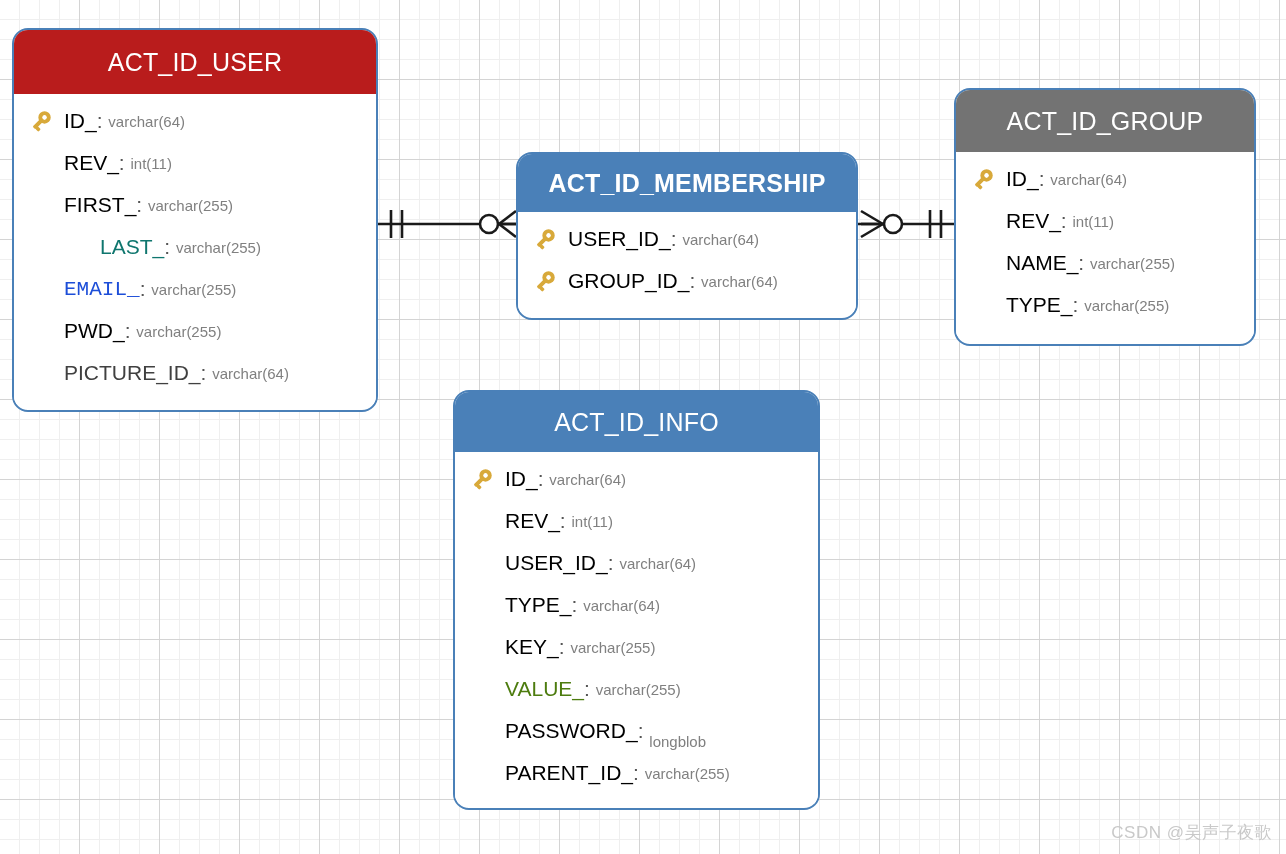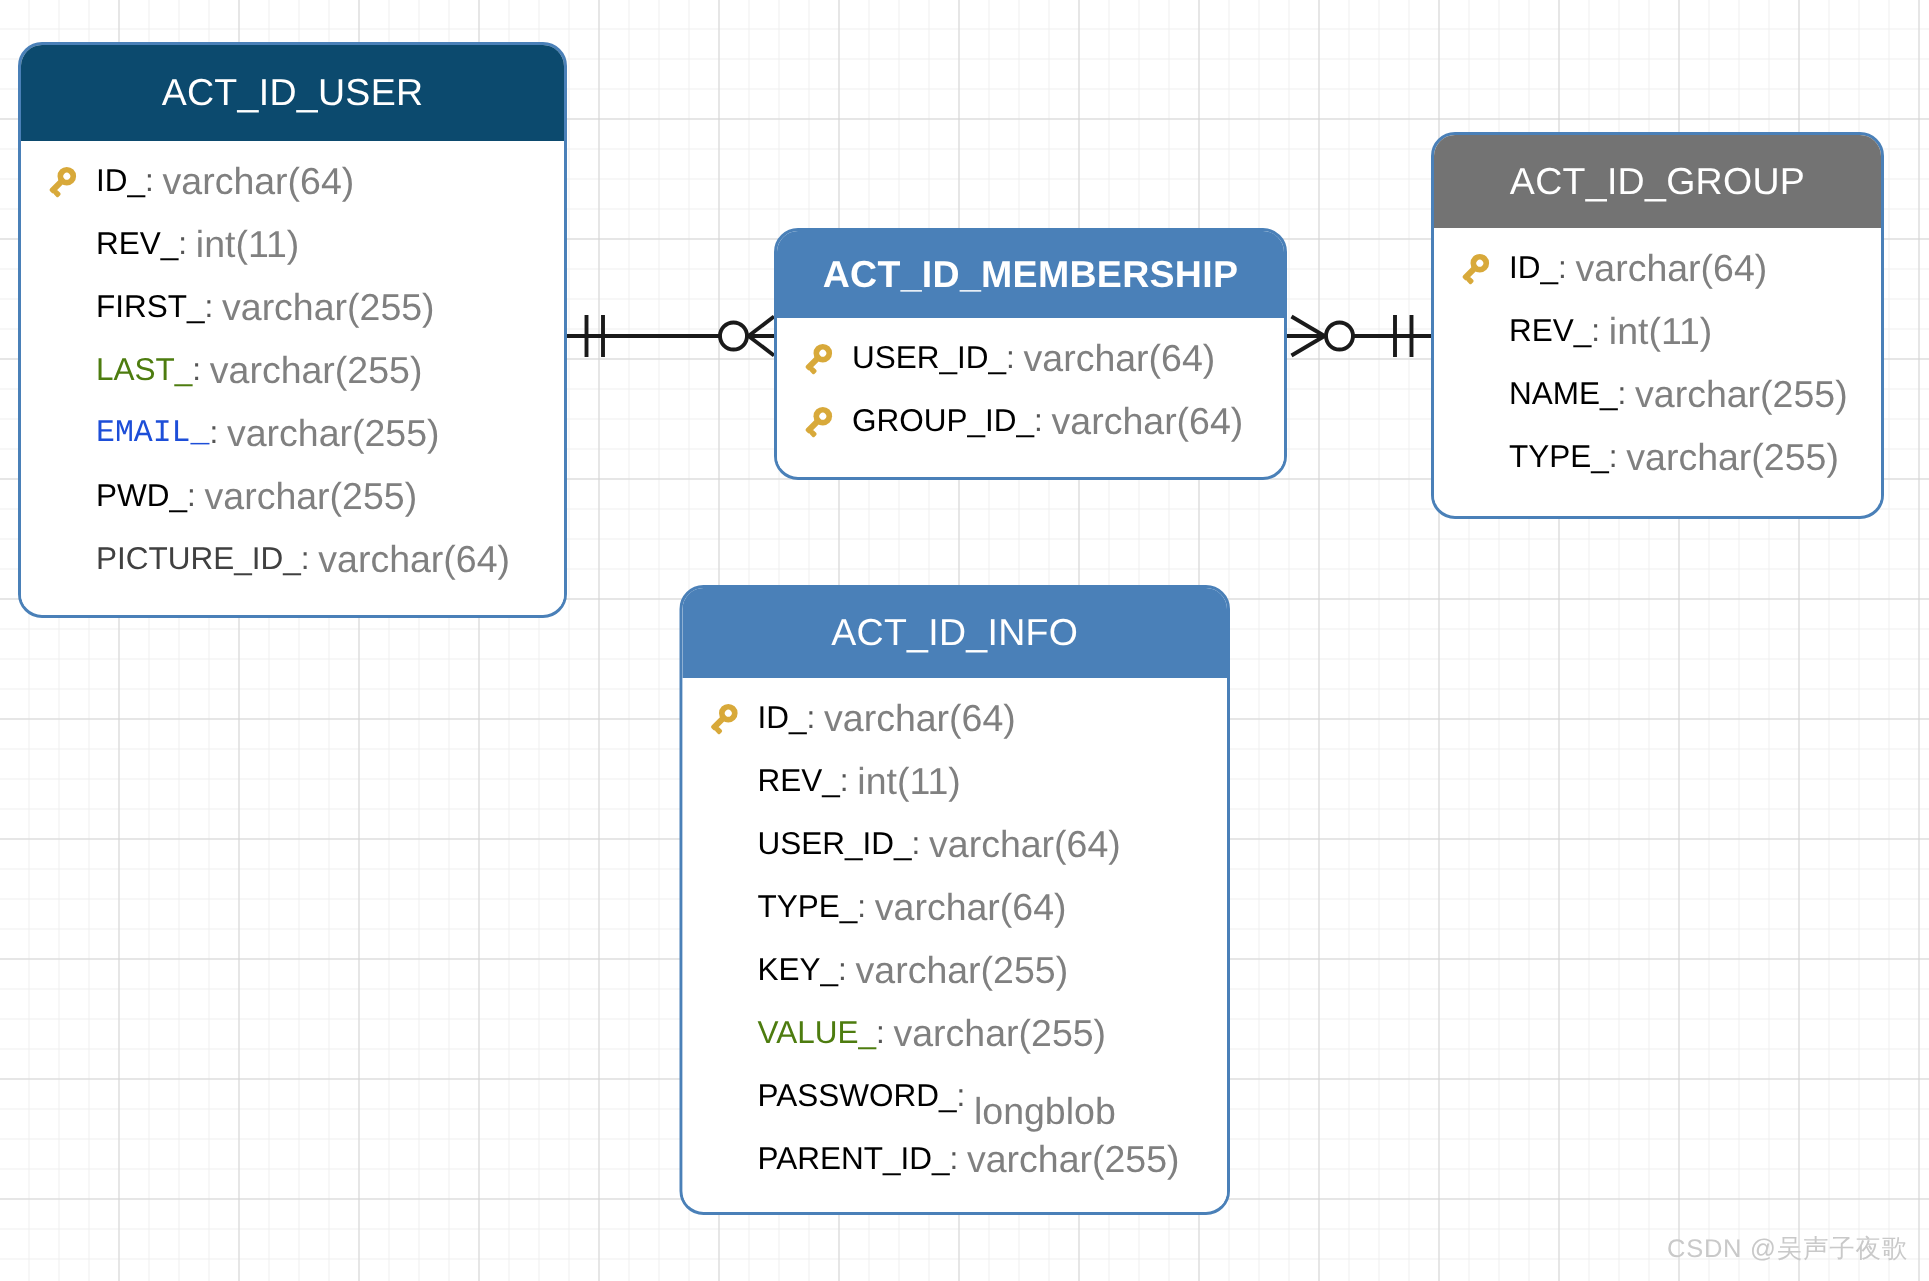--- a/index.html
+++ b/index.html
@@ -70,21 +70,21 @@
     display: flex;
     align-items: center;
     justify-content: flex-start;
   }
   .field-name {
     color: #000000;
     font-size: 21px;
   }
   .field-type {
     color: #808080;
-    font-size: 25px;
+    font-size: 15px;
   }
   .colon { color: #555555; font-size: 21px; }
 
   
   .key-icon { display: block; }
 
   
   .rel-svg {
     position: absolute;
     left: 0;
@@ -134,21 +134,21 @@
       <line x1="883" y1="224" x2="861" y2="237"></line>
       <line x1="883" y1="224" x2="861" y2="224"></line>
 
       <line x1="930" y1="210" x2="930" y2="238"></line>
       <line x1="941" y1="210" x2="941" y2="238"></line>
     </g>
   </svg>
 
   <div id="entity-layer">
       <div class="entity" style="left: 12px; top: 28px; width: 366px; height: 384px; border-color: rgb(74, 128, 184);">
-        <div class="entity-header" style="background: #0c4a6e; height: 64px; line-height: 64px;">ACT_ID_USER</div>
+        <div class="entity-header" style="background: #b91c1c; height: 64px; line-height: 64px;">ACT_ID_USER</div>
         <div class="entity-body">
           <div class="field-row">
             <span class="key-slot">
               <svg class="key-icon" width="26" height="26" viewBox="0 0 26 26">
                 <g transform="rotate(-45 13 13)">
                   <rect x="3.0" y="11.0" width="12.5" height="4.0" rx="1.3" fill="#d8a93a"></rect>
                   <rect x="3.4" y="14.4" width="3.6" height="4.4" rx="1.1" fill="#d8a93a"></rect>
                   <circle cx="18.0" cy="13.0" r="6.2" fill="#d8a93a"></circle>
                   <circle cx="18.0" cy="13.0" r="2.3" fill="#ffffff"></circle>
                 </g>
@@ -165,21 +165,21 @@
             <span class="field-type" style="color: rgb(128, 128, 128);">int(11)</span>
           </div>
           <div class="field-row">
             <span class="key-slot"></span>
             <span class="field-name" style="color: rgb(0, 0, 0);">FIRST_</span>
             <span class="colon">:&nbsp;</span>
             <span class="field-type" style="color: rgb(128, 128, 128);">varchar(255)</span>
           </div>
           <div class="field-row">
             <span class="key-slot"></span>
-            <span class="field-name" style="color: #4d7c0f;">LAST_</span>
+            <span class="field-name" style="color: #0f766e; margin-left: 36px;">LAST_</span>
             <span class="colon">:&nbsp;</span>
             <span class="field-type" style="color: rgb(128, 128, 128);">varchar(255)</span>
           </div>
           <div class="field-row">
             <span class="key-slot"></span>
             <span class="field-name" style="color: #1d4ed8; font-family: Liberation Mono, monospace;">EMAIL_</span>
             <span class="colon">:&nbsp;</span>
             <span class="field-type" style="color: rgb(128, 128, 128);">varchar(255)</span>
           </div>
           <div class="field-row">

